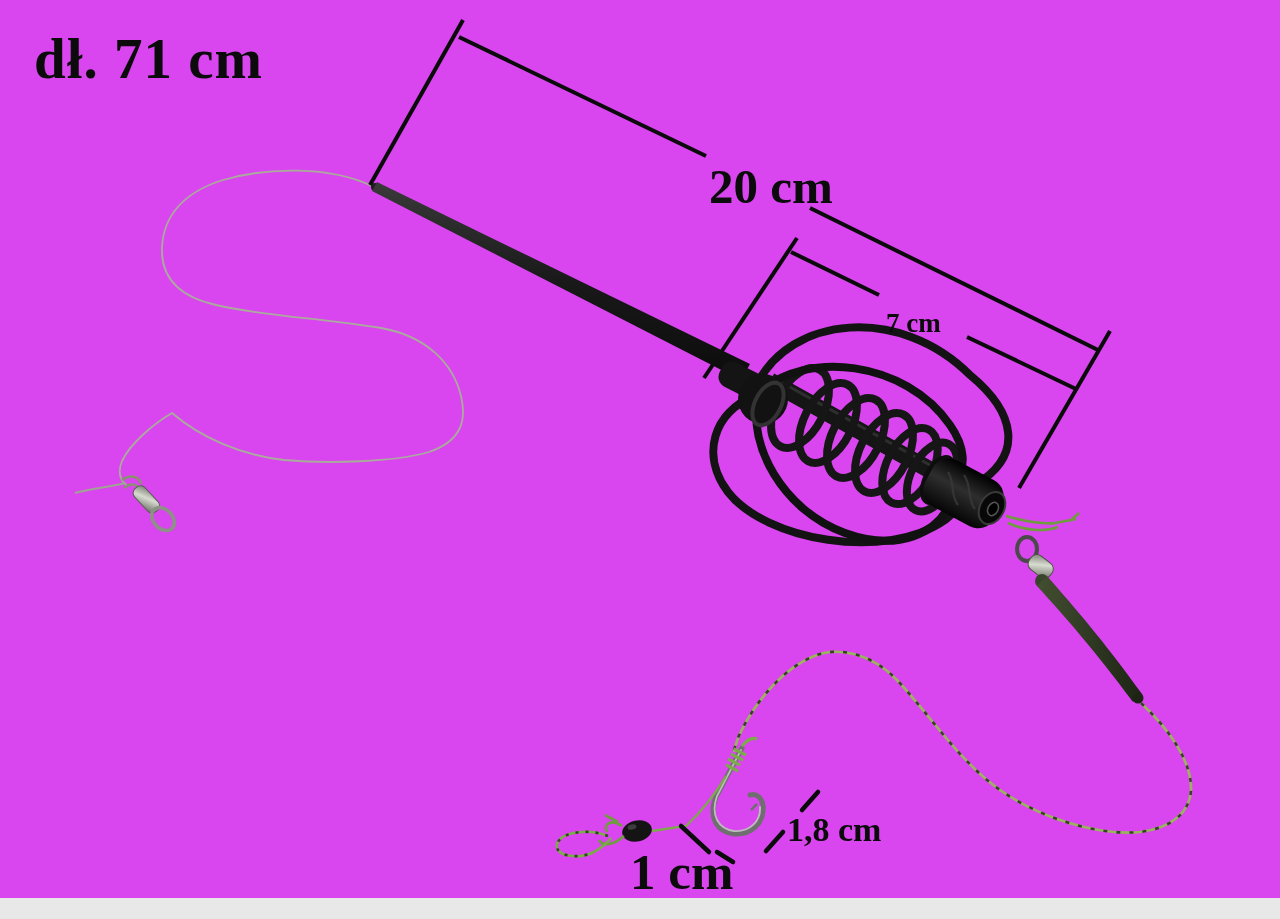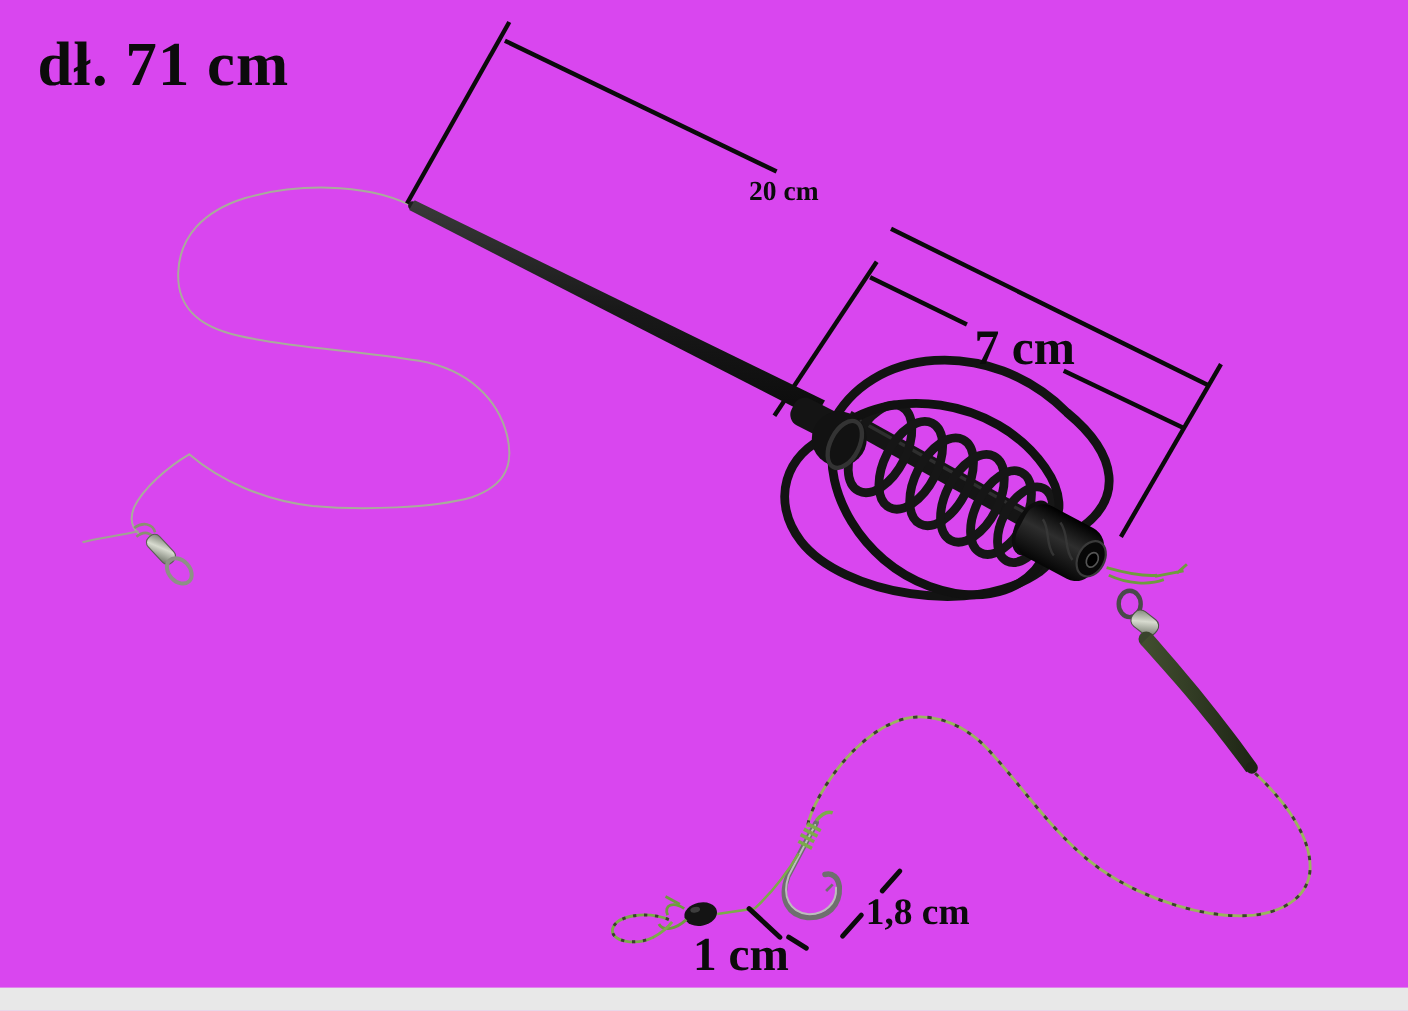--- a/index.html
+++ b/index.html
@@ -6,24 +6,24 @@
   .canvas{
     position:relative;width:1280px;height:898px;background:#d946ef;overflow:hidden;
     font-family:"Liberation Serif","DejaVu Serif",serif;
   }
   .canvas svg{position:absolute;left:0;top:0;}
   .dim-label{
     position:absolute;font-weight:bold;color:#0b0b0b;line-height:1;white-space:nowrap;
     font-family:"Liberation Serif","DejaVu Serif",serif;
   }
   .lbl-total{left:34px;top:30px;font-size:57px;letter-spacing:1px;}
-  .lbl-20{left:681px;top:162px;font-size:25px;}
-  .lbl-7{left:886px;top:294px;font-size:45px;}
+  .lbl-20{left:709px;top:162px;font-size:49px;}
+  .lbl-7{left:886px;top:310px;font-size:27px;}
   .lbl-18{left:787px;top:813px;font-size:34px;}
-  .lbl-1{left:630px;top:847px;font-size:43px;}
+  .lbl-1{left:630px;top:847px;font-size:51px;}
 </style>
 </head>
 <body>
 
 <div class="canvas">
 
 <svg width="1280" height="919" viewBox="0 0 1280 919">
   <defs>
     <linearGradient id="gBoom" x1="0" y1="0" x2="0" y2="1">
       <stop offset="0" stop-color="#3a3a3a"></stop>

